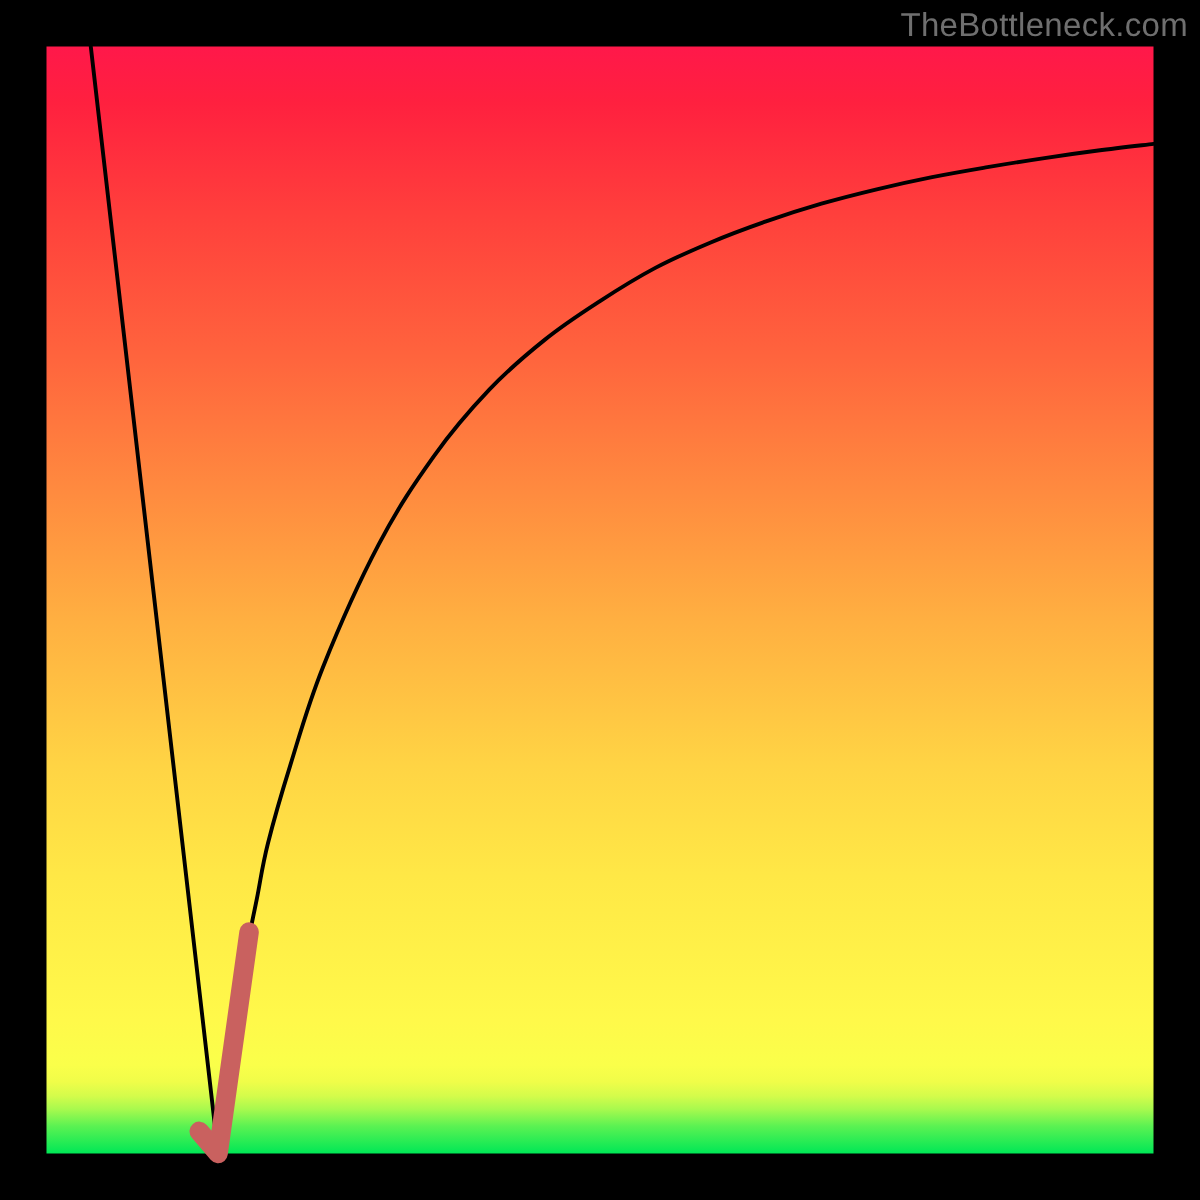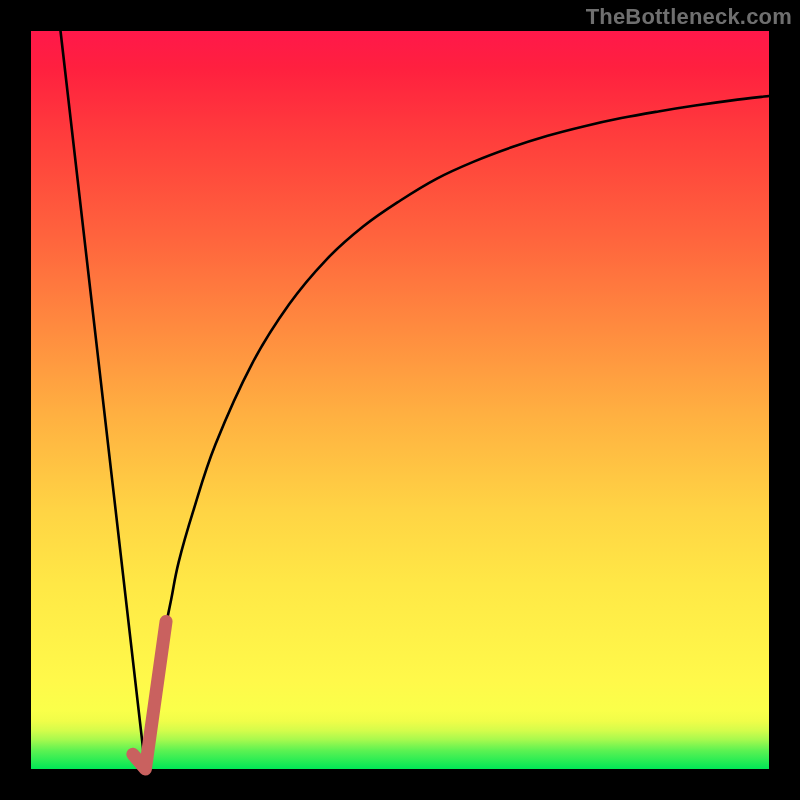--- a/index.html
+++ b/index.html
@@ -50,21 +50,21 @@
     width: 738px;
     height: 738px;
     overflow: visible;
   }
   .watermark {
     position: absolute;
     top: 4px;
     right: 8px;
     color: #6f6f6f;
     font-size: 22px;
-    font-weight: 700;
+    font-weight: 400;
     letter-spacing: 0.2px;
     user-select: none;
   }
 </style>
 </head>
 <body>
 
 <div class="frame">
 
   <div class="plot-area">

